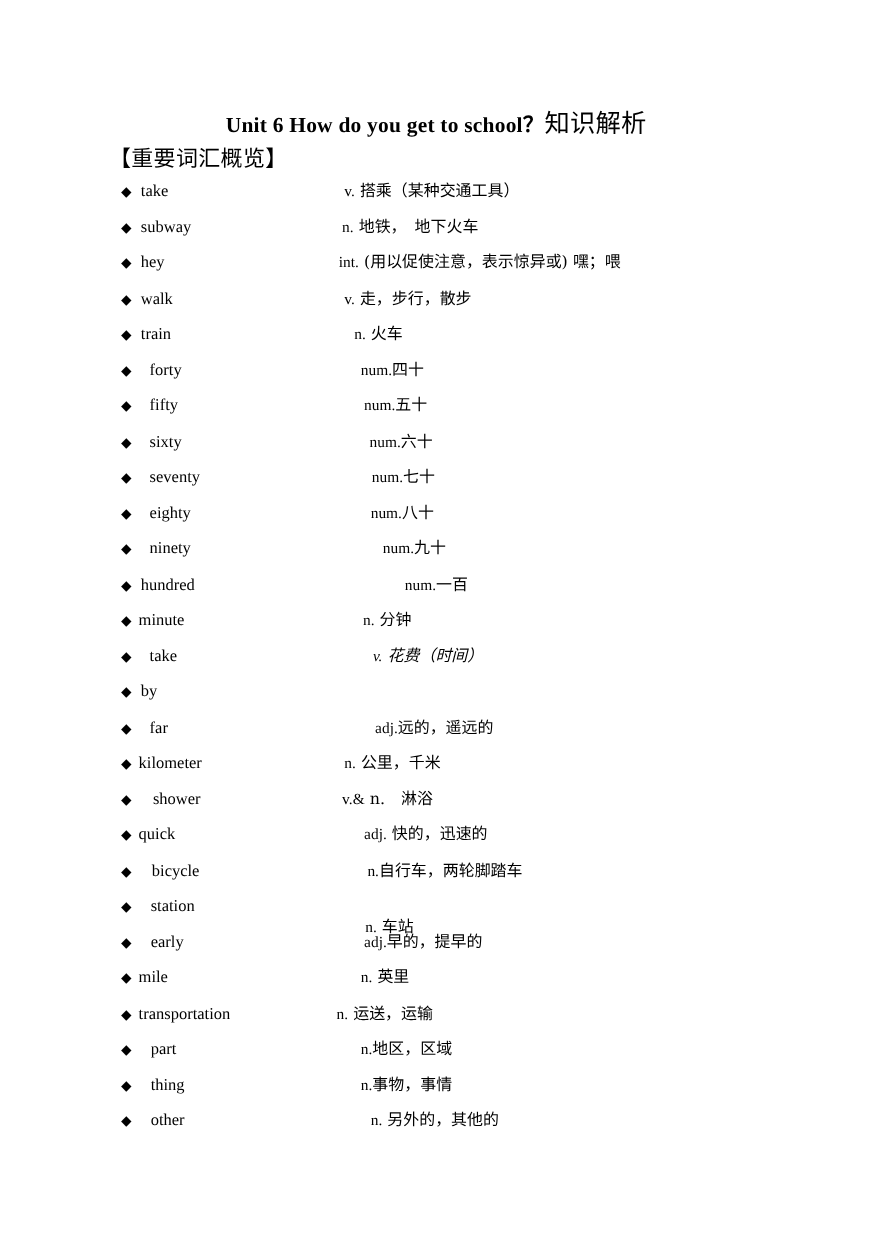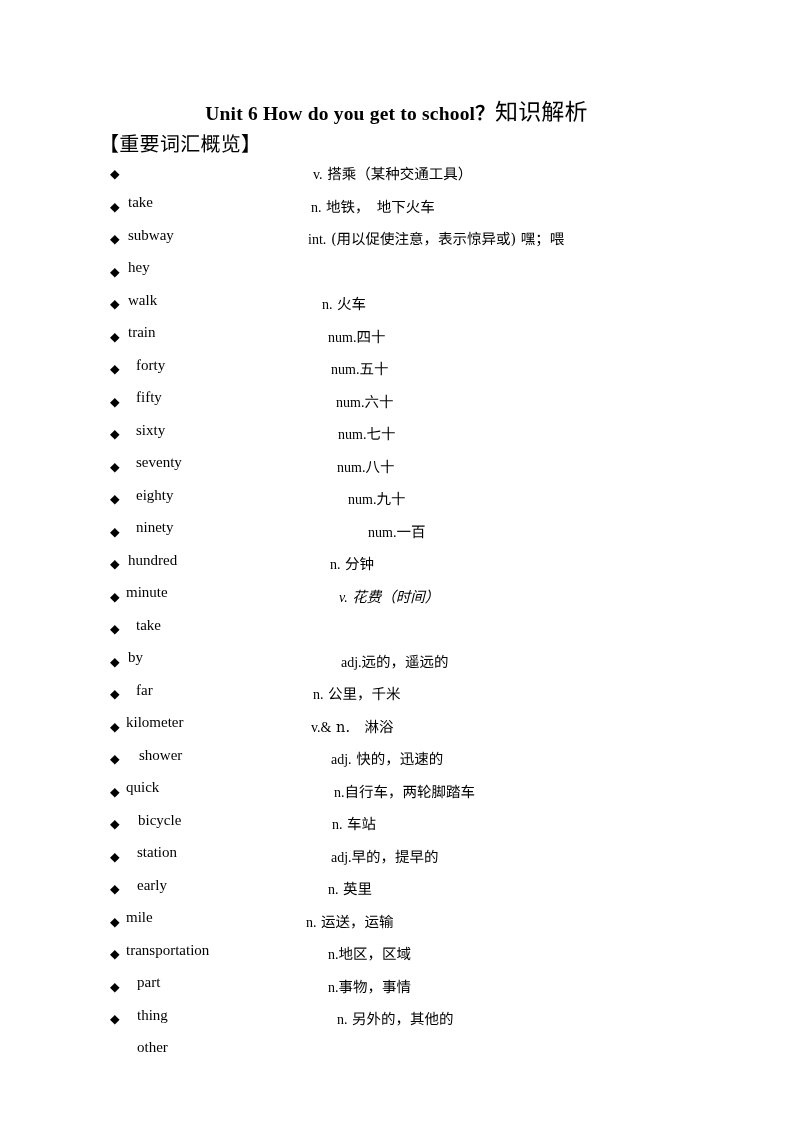--- a/index.html
+++ b/index.html
@@ -75,21 +75,20 @@
     line-height: 32.5px;
     font-family: "DejaVu Sans", sans-serif;
     color: #000;
   }
   .term {
     position: absolute;
     top: 0;
     font-size: 15px;
     line-height: 32.5px;
     font-family: "Liberation Serif", "DejaVu Serif", serif;
-    margin-top: 28px;
   }
   .definition {
     position: absolute;
     top: 0;
     font-size: 14.5px;
     line-height: 32.5px;
     font-family: "DejaVu Serif", "Liberation Serif", serif;
   }
   .definition .pos {
     font-family: "Liberation Serif", "DejaVu Serif", serif;
@@ -119,20 +118,21 @@
         <span class="definition" style="left: 311px;"><span class="pos">n.</span><span> 地铁，　地下火车</span></span>
       </div>
       <div class="vocab-row">
         <span class="bullet">◆</span>
         <span class="term" style="left: 128px;">hey</span>
         <span class="definition" style="left: 308px;"><span class="pos">int.</span><span> (用以促使注意，表示惊异或) 嘿；喂</span></span>
       </div>
       <div class="vocab-row">
         <span class="bullet">◆</span>
         <span class="term" style="left: 128px;">walk</span>
+        <span class="definition" style="left: 313px;"><span class="pos">v.</span><span> 走，步行，散步</span></span>
       </div>
       <div class="vocab-row">
         <span class="bullet">◆</span>
         <span class="term" style="left: 128px;">train</span>
         <span class="definition" style="left: 322px;"><span class="pos">n.</span><span> 火车</span></span>
       </div>
       <div class="vocab-row">
         <span class="bullet">◆</span>
         <span class="term" style="left: 136px;">forty</span>
         <span class="definition" style="left: 328px;"><span class="pos">num.</span><span>四十</span></span>
@@ -202,21 +202,21 @@
         <span class="definition" style="left: 331px;"><span class="pos">adj.</span><span> 快的，迅速的</span></span>
       </div>
       <div class="vocab-row">
         <span class="bullet">◆</span>
         <span class="term" style="left: 138px;">bicycle</span>
         <span class="definition" style="left: 334px;"><span class="pos">n.</span><span>自行车，两轮脚踏车</span></span>
       </div>
       <div class="vocab-row">
         <span class="bullet">◆</span>
         <span class="term" style="left: 137px;">station</span>
-        <span class="definition" style="left: 332px;"><span class="pos">n.</span><span> 车站</span></span>
+        <span class="definition" style="left: 332px; margin-top: 19px;"><span class="pos">n.</span><span> 车站</span></span>
       </div>
       <div class="vocab-row">
         <span class="bullet">◆</span>
         <span class="term" style="left: 137px;">early</span>
         <span class="definition" style="left: 331px;"><span class="pos">adj.</span><span>早的，提早的</span></span>
       </div>
       <div class="vocab-row">
         <span class="bullet">◆</span>
         <span class="term" style="left: 126px;">mile</span>
         <span class="definition" style="left: 328px;"><span class="pos">n.</span><span> 英里</span></span>

